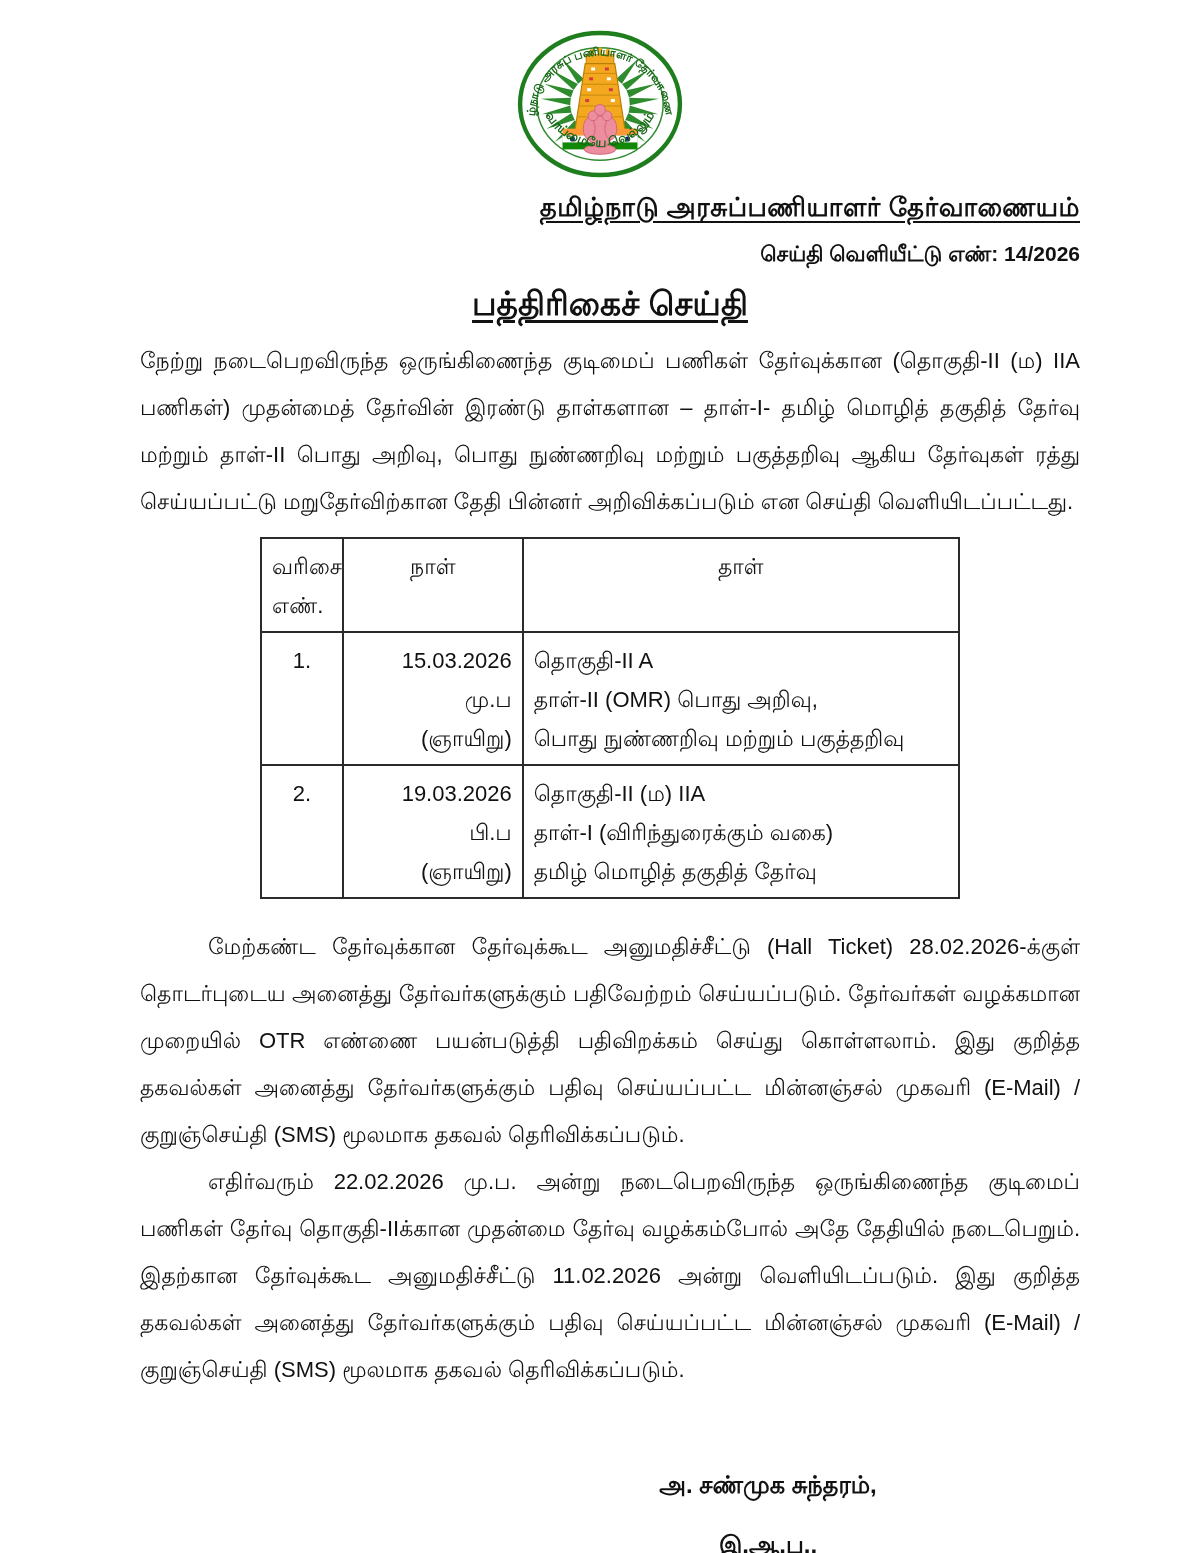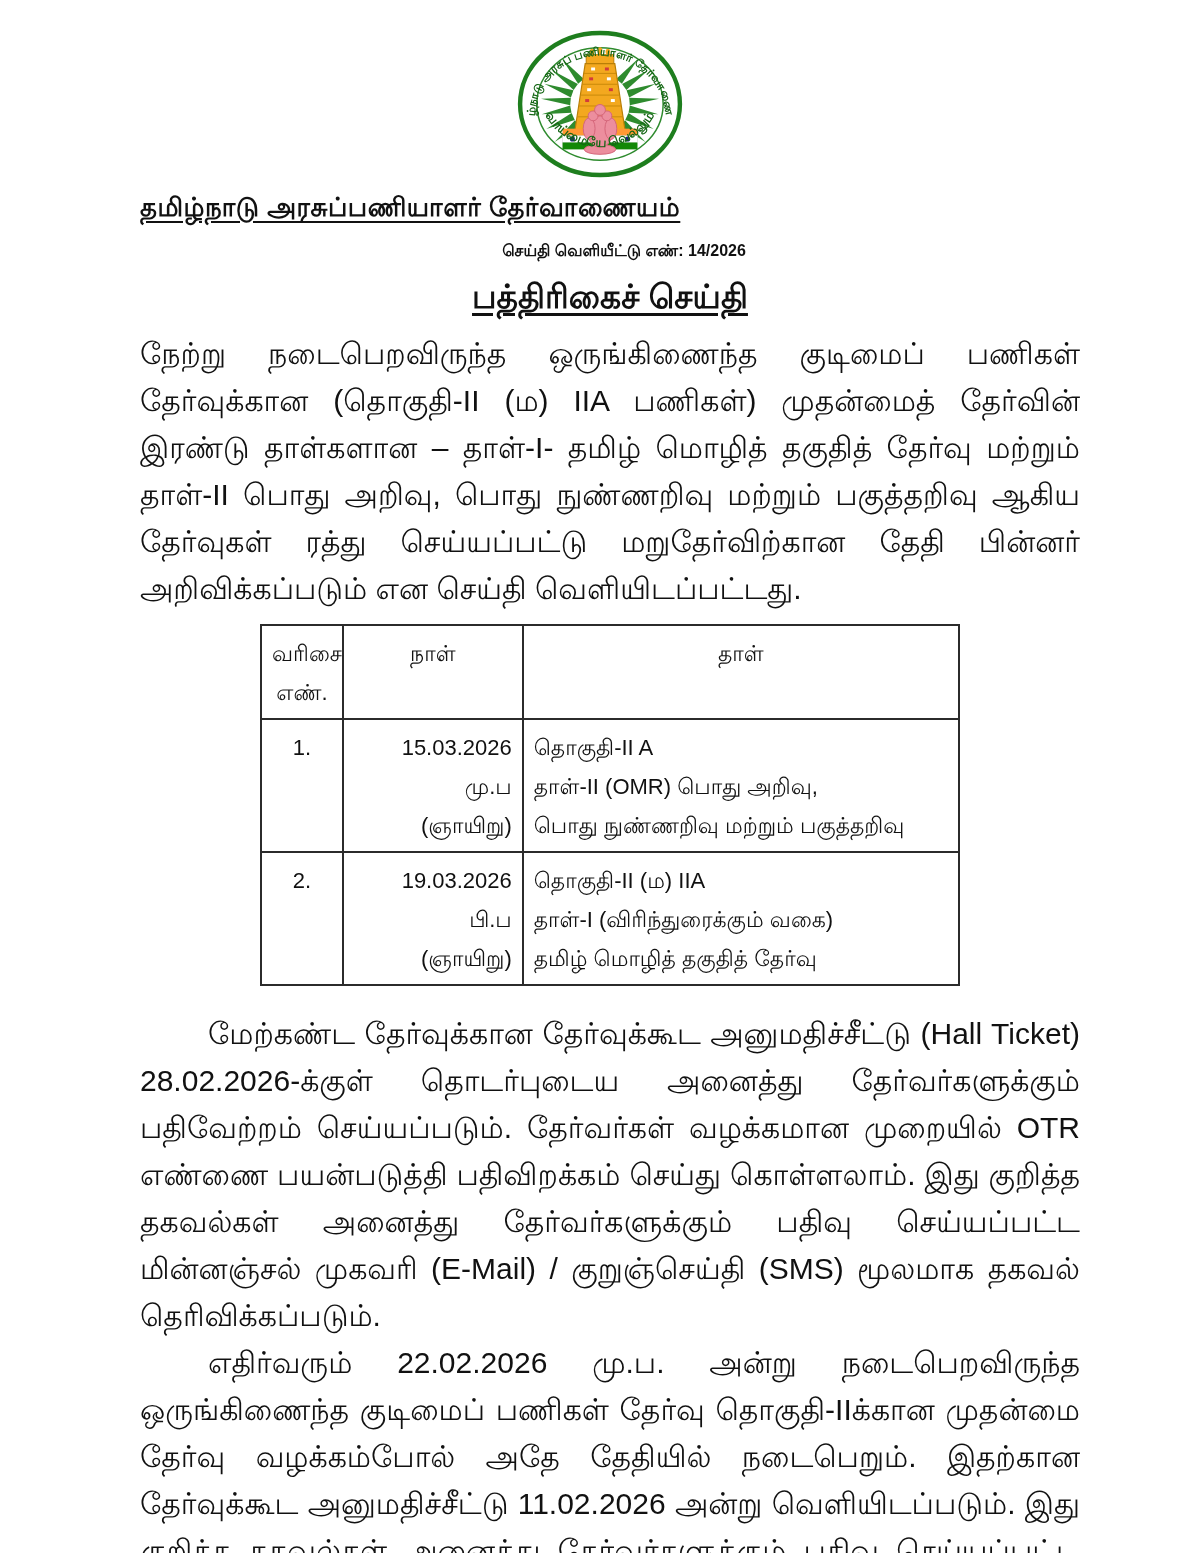--- a/index.html
+++ b/index.html
@@ -16,48 +16,48 @@
     padding-top: 30px;
     display: flex;
     justify-content: center;
   }
   .content {
     padding-left: 140px;
     padding-right: 120px;
   }
   .org-title {
     margin-top: 14px;
-    text-align: left;
+    text-align: right;
     font-size: 26px;
     font-weight: bold;
     text-decoration: underline;
     text-underline-offset: 5px;
     letter-spacing: 0.5px;
   }
   .meta-row {
     margin-top: 16px;
     display: flex;
-    justify-content: center;
+    justify-content: flex-end;
     align-items: baseline;
-    font-size: 16px;
+    font-size: 21px;
     font-weight: bold;
     margin-left: 28px;
   }
   .meta-right { padding-right: 103px; }
   .doc-heading {
     margin-top: 16px;
     text-align: center;
     font-size: 33px;
     font-weight: bold;
     text-decoration: underline;
     text-underline-offset: 5px;
   }
   .para {
     margin: 0;
-    font-size: 30px;
+    font-size: 22px;
     line-height: 47px;
     text-align: justify;
     font-weight: 500;
   }
   .para.first { margin-top: 10px; }
   .para.indent { text-indent: 68px; }
   .para.after-table { margin-top: 24px; }
   table.schedule {
     margin: 12px 0 0 120px;
     border-collapse: collapse;
@@ -68,21 +68,21 @@
     font-weight: 500;
   }
   table.schedule th, table.schedule td {
     border: 2px solid #2b2b2b;
     vertical-align: top;
     padding: 8px 10px 6px 10px;
   }
   .col-sno   { width: 75px; }
   .col-date  { width: 165px; }
   .col-paper { width: 400px; }
-  table.schedule th { font-weight: 500; text-align: center; height: 72px; }
+  table.schedule th { font-weight: 500; height: 72px; }
   th.th-sno { text-align: left; }
   td.td-sno { text-align: center; height: 110px; }
   td.td-date { text-align: right; }
   .cell-line { display: block; }
   .signature {
     margin: 62px 152px 0 auto;
     width: 320px;
     text-align: center;
     font-size: 24px;
     font-weight: bold;

